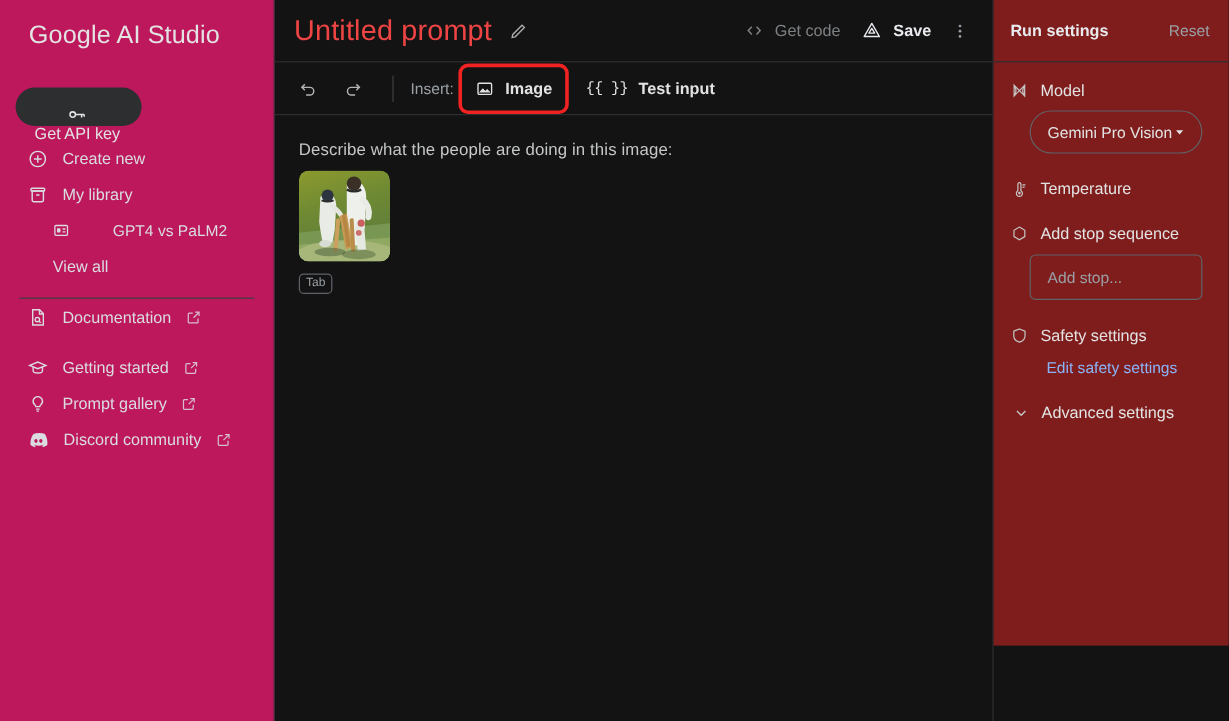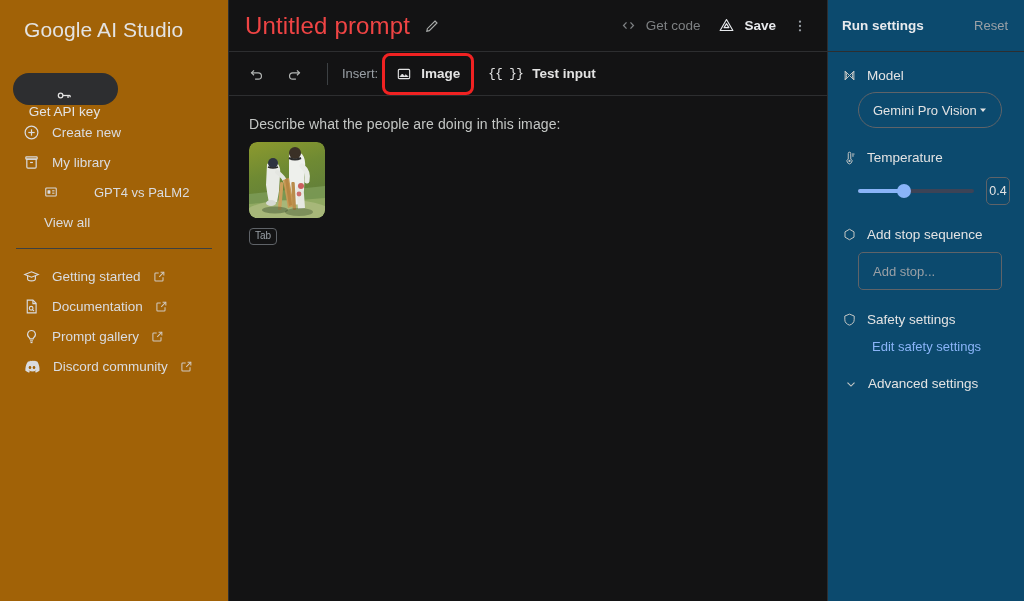--- a/index.html
+++ b/index.html
@@ -8,21 +8,21 @@
     background: #131314;
     font-family: "Liberation Sans", sans-serif;
     overflow: hidden;
     -webkit-font-smoothing: antialiased;
   }
   .app { display: flex; width: 1024px; height: 601px; }
 
   
   .sidebar {
     width: 229px; height: 601px;
-    background: #a16207;
+    background: #be185d;
     border-right: 1px solid #2d2e30;
     flex: 0 0 229px;
     position: relative;
   }
   .brand {
     color: #e3e3e3;
     font-size: 21px;
     letter-spacing: .1px;
     padding: 18px 0 0 24px;
     height: 62px;
@@ -142,22 +142,22 @@
     border: 1px solid #5f6368;
     border-radius: 4px;
     color: #9aa0a6;
     font-size: 10px;
     padding: 1px 5px 2px 5px;
     line-height: 12px;
   }
 
   
   .rightpanel {
-    width: 196px; flex: 0 0 196px; height: 601px;
-    background: #0c4a6e;
+    width: 196px; flex: 0 0 196px; height: 538px;
+    background: #7f1d1d;
   }
   .rp-head {
     height: 52px; display: flex; align-items: center;
     border-bottom: 1px solid #2d2e30;
     padding: 0 16px 0 14px;
   }
   .rp-title { color: #e8eaed; font-size: 13.5px; font-weight: bold; white-space: nowrap; }
   .rp-reset { margin-left: auto; color: #9aa0a6; font-size: 13px; cursor: pointer; }
   .rp-body { padding: 16px 14px 0 14px; }
   .rp-row {
@@ -267,47 +267,47 @@
       </span>
       <span>GPT4 vs PaLM2</span>
     </div>
 
     <div class="nav-item plain">
       <span>View all</span>
     </div>
 
     <div class="nav-sep"></div>
 
-    <div class="nav-item top ext-row">
+    <div class="nav-item ext-row">
       <span class="icon">
         <svg width="17" height="17" viewBox="0 0 24 24" fill="none" stroke="#dadce0" stroke-width="1.6">
-          <path d="M2.5 9.2 12 5.3l9.5 3.9L12 13z"></path>
-            <path d="M6.5 11.2v4.3c0 1.4 2.5 2.6 5.5 2.6s5.5-1.2 5.5-2.6v-4.3"></path>
-        </svg>
-      </span>
-      <span>Getting started</span>
+          <path d="M6 3h8l4.5 4.5V21H6z"></path>
+            <path d="M14 3v5h4.5"></path>
+          <circle cx="11.5" cy="14.5" r="2.6"></circle>
+            <line x1="13.4" y1="16.4" x2="15.5" y2="18.4"></line>
+        </svg>
+      </span>
+      <span>Documentation</span>
       <span class="icon ext">
         <svg width="13" height="13" viewBox="0 0 24 24" fill="none" stroke="#dadce0" stroke-width="1.9">
           <path d="M14 4h6v6"></path>
             <path d="M20 4l-8.5 8.5"></path>
           <path d="M18.5 13.5V19a1.5 1.5 0 0 1-1.5 1.5H5A1.5 1.5 0 0 1 3.5 19V7A1.5 1.5 0 0 1 5 5.5h5.5"></path>
         </svg>
       </span>
     </div>
 
-    <div class="nav-item ext-row">
+    <div class="nav-item top ext-row">
       <span class="icon">
         <svg width="17" height="17" viewBox="0 0 24 24" fill="none" stroke="#dadce0" stroke-width="1.6">
-          <path d="M6 3h8l4.5 4.5V21H6z"></path>
-            <path d="M14 3v5h4.5"></path>
-          <circle cx="11.5" cy="14.5" r="2.6"></circle>
-            <line x1="13.4" y1="16.4" x2="15.5" y2="18.4"></line>
-        </svg>
-      </span>
-      <span>Documentation</span>
+          <path d="M2.5 9.2 12 5.3l9.5 3.9L12 13z"></path>
+            <path d="M6.5 11.2v4.3c0 1.4 2.5 2.6 5.5 2.6s5.5-1.2 5.5-2.6v-4.3"></path>
+        </svg>
+      </span>
+      <span>Getting started</span>
       <span class="icon ext">
         <svg width="13" height="13" viewBox="0 0 24 24" fill="none" stroke="#dadce0" stroke-width="1.9">
           <path d="M14 4h6v6"></path>
             <path d="M20 4l-8.5 8.5"></path>
           <path d="M18.5 13.5V19a1.5 1.5 0 0 1-1.5 1.5H5A1.5 1.5 0 0 1 3.5 19V7A1.5 1.5 0 0 1 5 5.5h5.5"></path>
         </svg>
       </span>
     </div>
 
     <div class="nav-item ext-row">
@@ -513,28 +513,20 @@
           <svg width="15" height="15" viewBox="0 0 24 24" fill="none" stroke="#c4c7c5" stroke-width="1.6">
             <path d="M10 14.4V5.5a2 2 0 0 1 4 0v8.9a4 4 0 1 1-4 0z"></path>
             <circle cx="12" cy="17.4" r="1.8" fill="#c4c7c5" stroke="none"></circle>
             <line x1="16" y1="6.5" x2="20" y2="6.5"></line>
               <line x1="16" y1="9.5" x2="19" y2="9.5"></line>
           </svg>
         </span>
         <span>Temperature</span>
       </div>
 
-      <div class="slider-row">
-        <div class="slider">
-          <div class="track"></div>
-          <div class="track-fill" id="tfill" style="width: 46.4px;"></div>
-          <div class="thumbdot" id="tdot" style="left: 39.4px;"></div>
-        </div>
-        <div class="num-box">0.4</div>
-      </div>
 
       <div class="rp-row mt">
         <span class="icon">
           <svg width="15" height="15" viewBox="0 0 24 24" fill="none" stroke="#c4c7c5" stroke-width="1.6">
             <path d="M12 3.6 19.2 7.8v8.4L12 20.4 4.8 16.2V7.8z"></path>
           </svg>
         </span>
         <span>Add stop sequence</span>
       </div>
 

